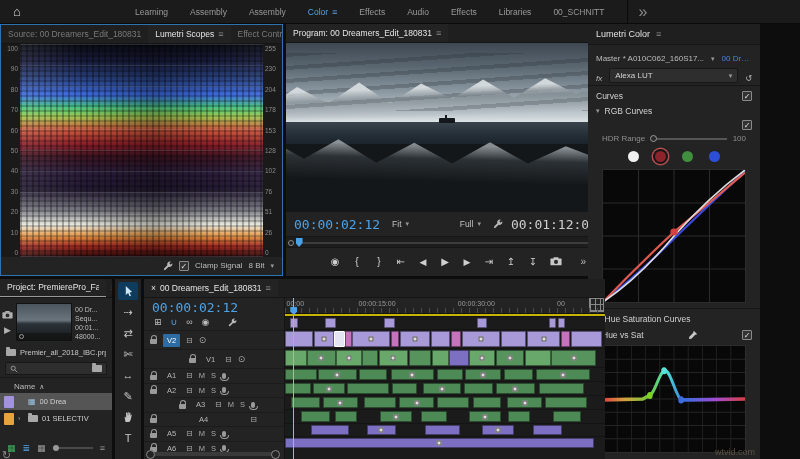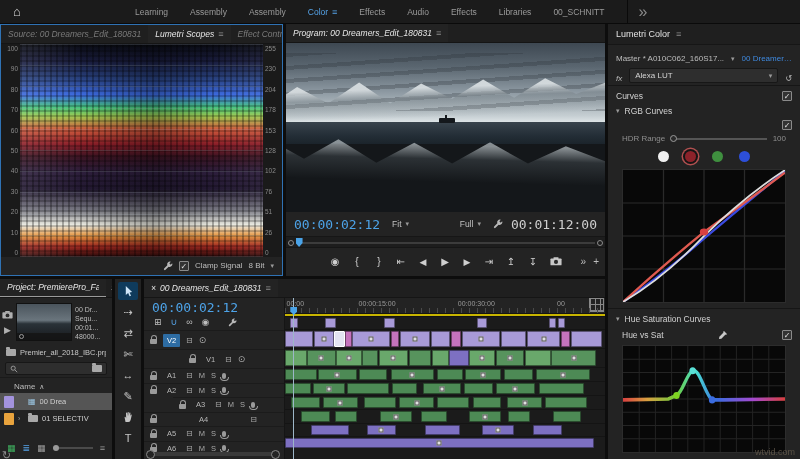--- a/index.html
+++ b/index.html
@@ -1,19 +1,19 @@
 <!DOCTYPE html>
 <html><head>
 <meta charset="utf-8">
 <style>
   html,body{margin:0;padding:0;background:#000;}
   *{box-sizing:border-box;font-family:"Liberation Sans","DejaVu Sans",sans-serif;}
   #app{position:relative;width:800px;height:459px;background:#0d0d0d;overflow:hidden;color:#c8c8c8;}
   .panel{position:absolute;background:#232323;}
-  .ptabs{height:19px;display:flex;align-items:center;background:#1f1f1f;border-bottom:1px solid #151515;font-size:8.5px;color:#8f8f8f;overflow:hidden;white-space:nowrap;font-style:italic;}
+  .ptabs{height:19px;display:flex;align-items:center;background:#1f1f1f;border-bottom:1px solid #151515;font-size:8.5px;color:#8f8f8f;overflow:hidden;white-space:nowrap;}
   .ptab{padding:0 7px;display:flex;align-items:center;gap:4px;flex:0 0 auto;}
   .ptab.active{color:#e6e6e6;background:#232323;height:100%;line-height:19px;}
   .dim{color:#7a7a7a;}
   .menu-glyph{color:#8a8a8a;font-size:9px;}
   .ovf{margin-left:auto;padding:0 5px;color:#8a8a8a;}
   .chev{font-size:7px;color:#9a9a9a;}
   .tc{font-family:"DejaVu Sans Mono","Liberation Mono",monospace;font-size:13px;letter-spacing:0;}
   .tc-blue{color:#4da3e8;}
   .tc-gray{color:#cfcfcf;}
   .checkbox{width:10px;height:10px;background:#333;border:1px solid #8a8a8a;border-radius:1px;font-size:8px;line-height:9px;text-align:center;color:#e0e0e0;}
@@ -63,21 +63,21 @@
   .dd{display:flex;align-items:center;gap:4px;font-size:8.5px;color:#c0c0c0;padding:1px 4px;}
   #pm-scrub{position:relative;height:12px;background:#1d1d1d;border-top:1px solid #161616;border-bottom:1px solid #161616;}
   .scrub-track{position:absolute;left:10px;right:10px;top:5px;height:2px;background:#3c3c3c;}
   .knob{position:absolute;top:3px;width:6px;height:6px;border:1px solid #8a8a8a;border-radius:50%;}
   .ph-head{position:absolute;width:7px;height:9px;background:#4aa3e8;clip-path:polygon(0 0,100% 0,100% 55%,50% 100%,0 55%);}
   #pm-transport{position:relative;height:27px;display:flex;align-items:center;justify-content:center;gap:11px;background:#232323;font-size:10px;color:#cfcfcf;}
   .tbtn{min-width:11px;text-align:center;}
   .tbtn.small{font-size:9px;}
   #pm-right{position:absolute;right:6px;top:0;height:100%;display:flex;align-items:center;gap:7px;color:#bdbdbd;}
   
-  #lumetri-panel{left:608px;top:24px;width:192px;height:435px;background:#232323;}
+  #lumetri-panel{left:588px;top:24px;width:172px;height:435px;background:#232323;}
   #lum-header{height:21px;display:flex;align-items:center;gap:6px;padding:0 8px;font-size:9px;color:#e2e2e2;background:#1f1f1f;border-bottom:1px solid #161616;}
   .lum-row{display:flex;align-items:flex-end;gap:7px;padding:0 8px;font-size:8px;color:#bdbdbd;}
   #lum-master-row{height:18px;}
   #lum-clip{color:#3f8ae0;overflow:hidden;text-overflow:ellipsis;white-space:nowrap;flex:1;}
   #lut-box{flex:1;display:flex;align-items:center;justify-content:space-between;background:#2e2e2e;border:1px solid #171717;border-radius:2px;height:15px;padding:0 5px;color:#d5d5d5;}
   .sect-row{display:flex;align-items:center;gap:5px;padding:0 8px;height:16px;font-size:8.5px;color:#d2d2d2;}
   .sect-row .checkbox{margin-left:auto;}
   .divider{height:1px;background:#161616;margin:2px 0;}
   #hdr-row{display:flex;align-items:center;gap:6px;padding:0 14px;height:15px;font-size:8px;color:#8f8f8f;}
   #hdr-slider{flex:1;position:relative;height:2px;background:#555;}

